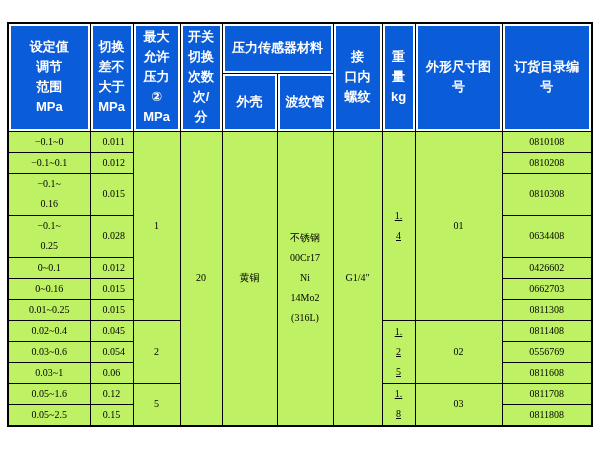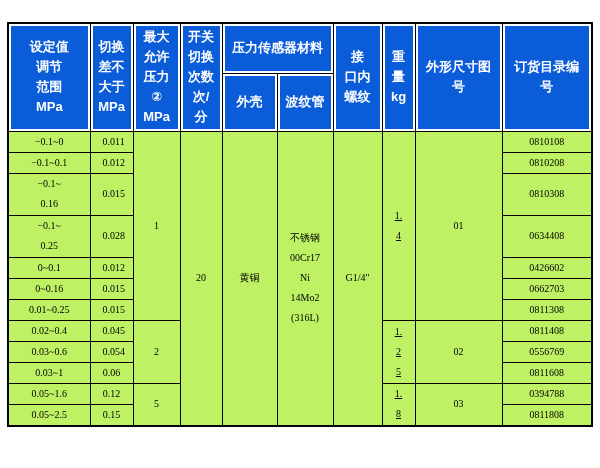--- a/index.html
+++ b/index.html
@@ -182,21 +182,21 @@
         <td>0.06</td>
         <td>0811608</td>
       </tr>
 
       <tr class="r">
         <td>0.05~1.6</td>
         <td>0.12</td>
         <td rowspan="2">5</td>
         <td rowspan="2" class="weight-cell">1.8</td>
         <td rowspan="2">03</td>
-        <td>0394788</td>
+        <td>0811708</td>
       </tr>
       <tr class="r">
         <td>0.05~2.5</td>
         <td>0.15</td>
         <td>0811808</td>
       </tr>
     </tbody>
   </table>
 </div>
 

